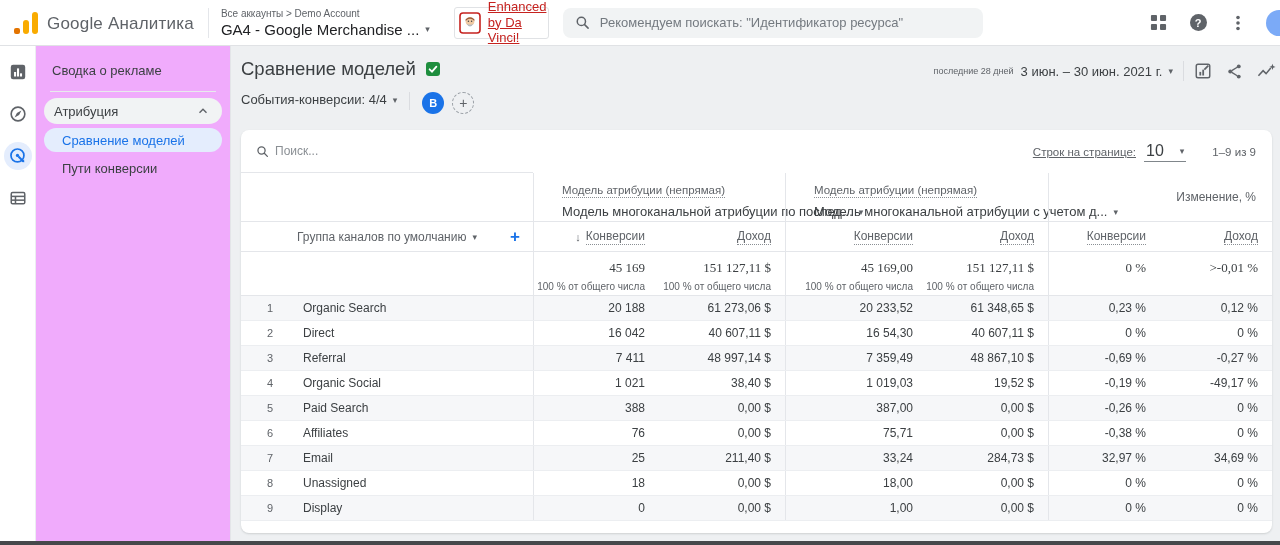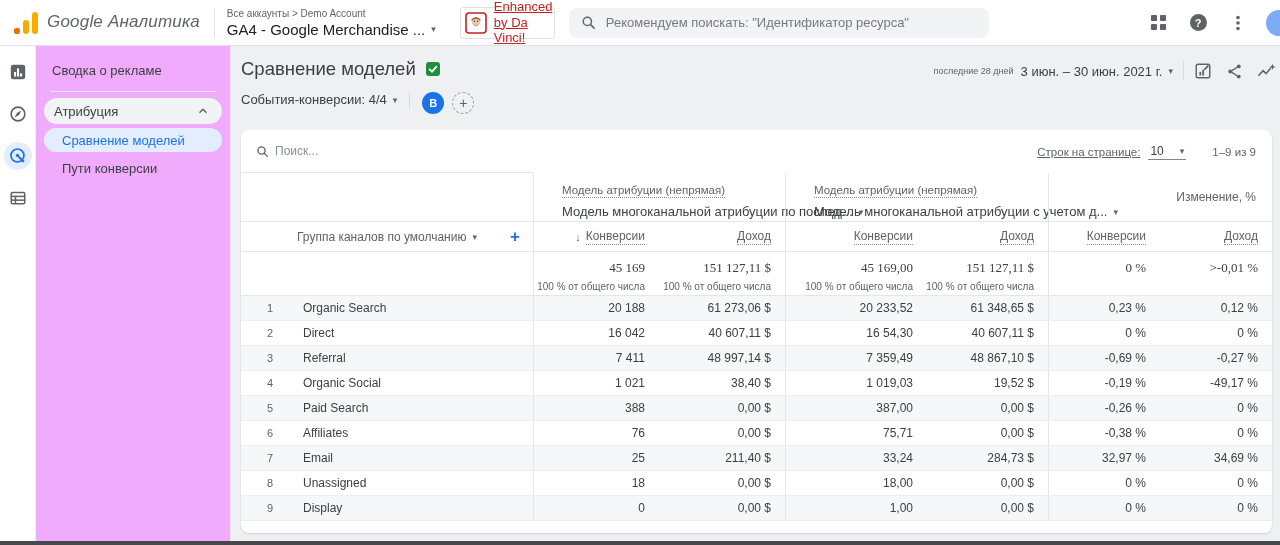--- a/index.html
+++ b/index.html
@@ -2,21 +2,21 @@
 <html><head>
 <meta charset="utf-8">
 <style>
   * { box-sizing: border-box; margin: 0; padding: 0; }
   html,body { width:1280px; height:545px; overflow:hidden; }
   body { font-family:"Liberation Sans", sans-serif; background:#eef0f2; position:relative; color:#3c4043; }
 
   
   .topbar { position:absolute; left:0; top:0; width:1280px; height:46px; background:#fff;
             border-bottom:1px solid #e0e2e5; display:flex; align-items:center; overflow:hidden; z-index:5; }
-  .logo { display:flex; align-items:flex-start; margin-left:14px; cursor:pointer;font-style:italic; }
+  .logo { display:flex; align-items:flex-end; margin-left:14px; cursor:pointer; }
   .logo-mark { width:24px; height:22px; position:relative; margin-right:9px; }
   .logo-mark .b1 { position:absolute; left:0;  bottom:0; width:6px; height:6px;  border-radius:2px; background:#e37400; }
   .logo-mark .b2 { position:absolute; left:9px; bottom:0; width:6px; height:14px; border-radius:3px; background:#f9ab00; }
   .logo-mark .b3 { position:absolute; left:18px;bottom:0; width:6px; height:22px; border-radius:3px; background:#f9ab00; }
   .product-name { font-size:17px; color:#5f6368; letter-spacing:.2px; }
   .topbar-divider { width:1px; height:30px; background:#e4e6ea; margin:0 12px 0 14px; }
   .acct { display:flex; flex-direction:column; justify-content:center; }
   .crumb { font-size:10px; color:#5f6368; margin-bottom:2px; }
   .prop { font-size:15px; color:#202124; display:flex; align-items:center; cursor:pointer; }
   .caret { font-size:9px; color:#5f6368; margin-left:6px; }
@@ -80,21 +80,21 @@
 
   .search-row { height:43px; display:flex; }
   .tsearch { width:292px; border-bottom:1px solid #e4e6ea; display:flex; align-items:center; padding-left:15px; }
   .tsearch input { border:none; outline:none; font-size:12px; color:#3c4043; margin-left:6px; width:200px;
                    background:transparent; font-family:inherit; }
   .tsearch input::placeholder { color:#8a8f94; }
   .pag { flex:1; display:flex; align-items:center; justify-content:flex-end; padding-right:16px; }
   .pag-label { font-size:11.5px; color:#5f6368;text-decoration:underline; }
   .pag-select { display:flex; align-items:center; margin-left:8px; border-bottom:1px solid #80868b;
                 padding:0 2px 1px; cursor:pointer; }
-  .pag-select .val { font-size:12px; color:#3c4043; margin-right:10px; }
+  .pag-select .val { font-size:16px; color:#3c4043; margin-right:10px; }
   .pag-range { font-size:11.5px; color:#5f6368; margin-left:26px; }
 
   .model-row { grid-template-columns:292px 252px 263px 224px; height:49px; }
   .model-row .cell { border-bottom:1px solid #e4e6ea;padding-left:28px; }
   .model-cell { padding:7px 14px 0; }
   .dotted { border-bottom:1px dotted #8a8f94; padding-bottom:1px; }
   .model-title { font-size:11.5px; color:#5f6368; display:inline-block; }
   .model-select { font-size:13px; color:#3c4043; margin-top:6px; display:flex; align-items:center; cursor:pointer;
                   white-space:nowrap; }
   .change-cell { display:flex; align-items:center; justify-content:flex-end; padding-right:16px;

